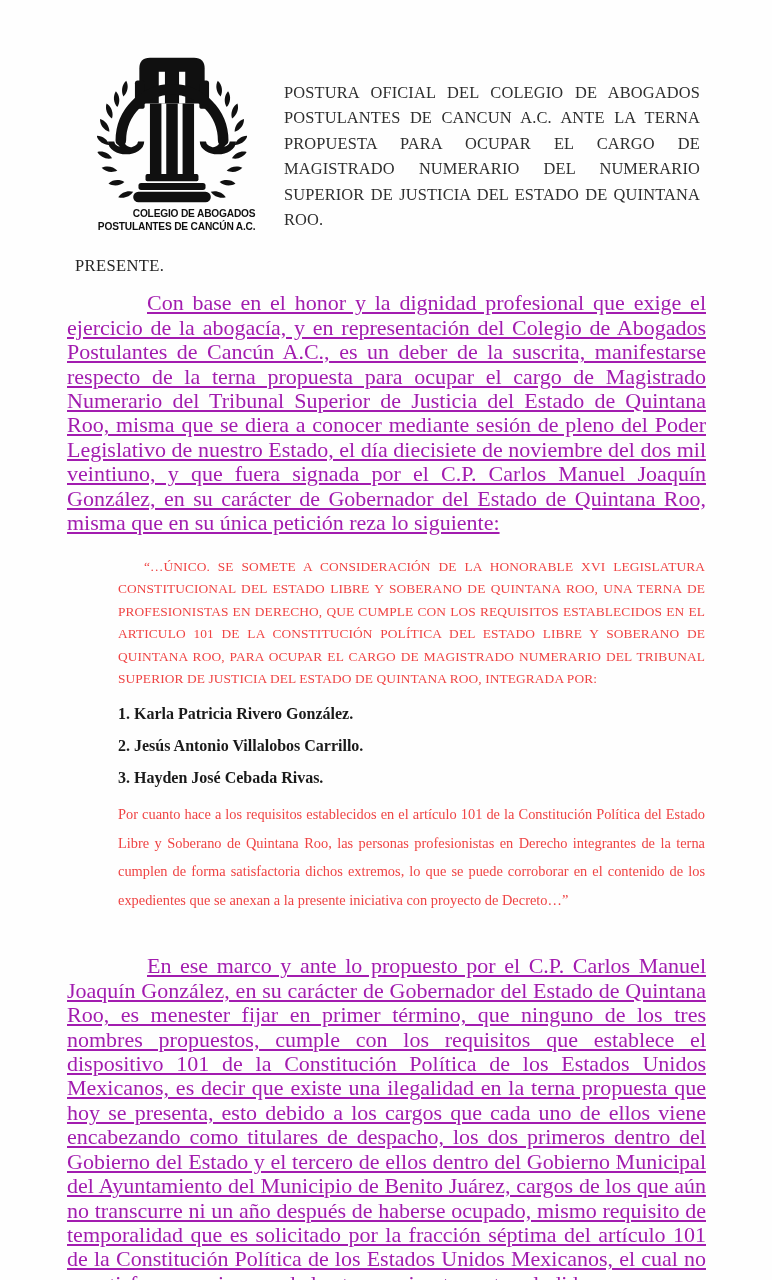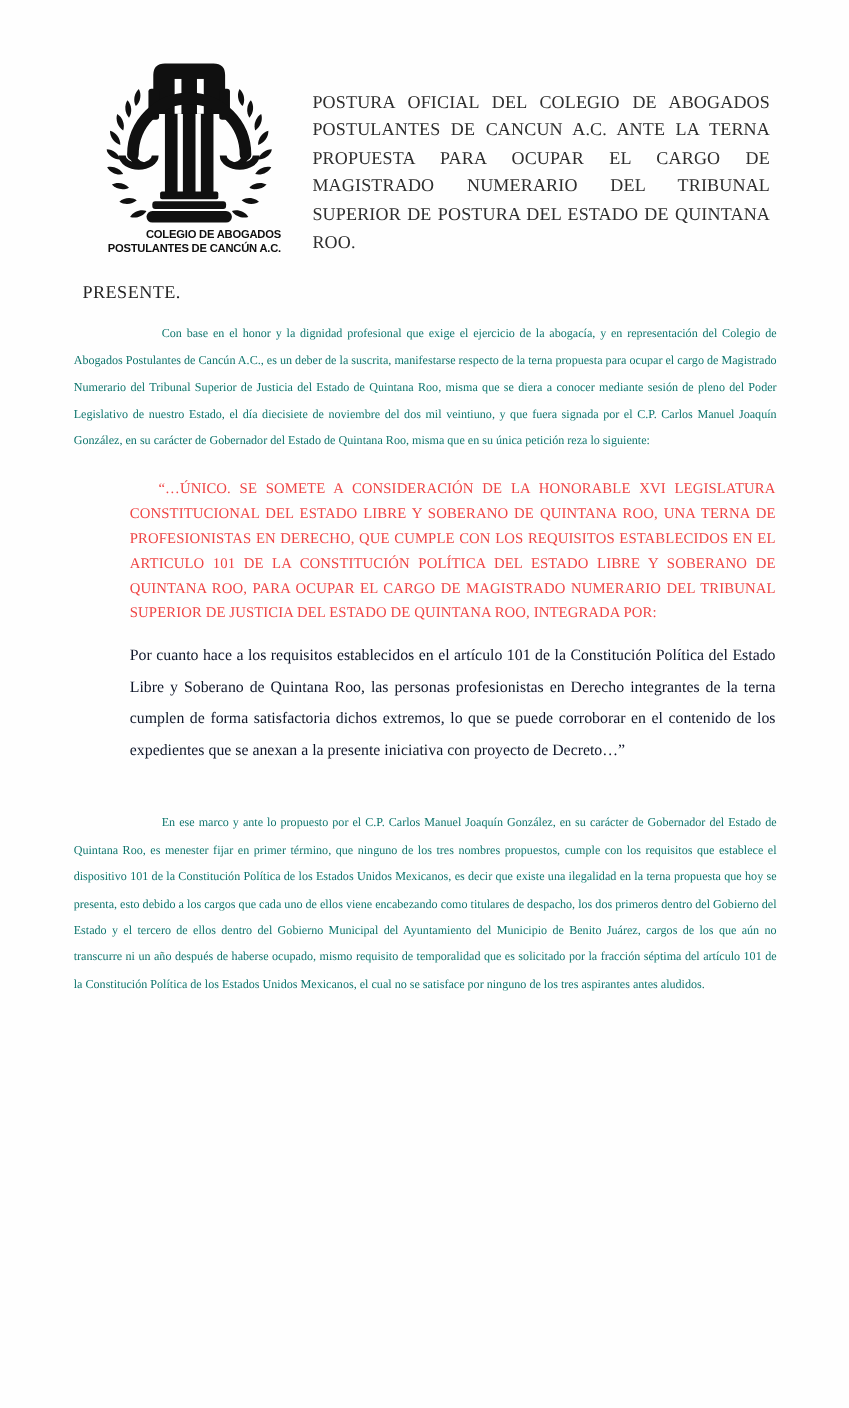--- a/index.html
+++ b/index.html
@@ -36,26 +36,27 @@
     color: #2e2e2e;
   }
   .body-block { padding: 0 66px 0 67px; }
   .salutation {
     margin: 24px 0 0 8px;
     font-size: 16.5px;
     letter-spacing: 0.4px;
     color: #242424;
   }
   .para {
-    font-size: 11px;
+    font-size: 22px;
     line-height: 24.4px;
     text-align: justify;
     text-indent: 80px;
-    color: #0f766e;
+    color: #a21caf;
     margin: 0;
+    text-decoration: underline;
   }
   .para-intro { margin-top: 15px; }
   .quote-intro {
     margin: 20px 1px 0 51px;
     font-size: 13.4px;
     line-height: 22.6px;
     text-align: justify;
     text-indent: 26px;
     letter-spacing: 0.1px;
     color: #ef4444;
@@ -64,21 +65,21 @@
     margin: 14px 0 0 51px;
     font-size: 16px;
     font-weight: bold;
     color: #1a1a1a;
   }
   .quote-closing {
     margin: 13px 1px 0 51px;
     font-size: 14.4px;
     line-height: 28.6px;
     text-align: justify;
-    color: #0f172a;
+    color: #ef4444;
   }
   .para-argument { margin-top: 40px; }
 </style>
 </head>
 <body>
 
 <div class="page">
 
   <div class="header">
 
@@ -121,31 +122,36 @@
 
         <path d="M16 99 a 17 11 0 0 0 34 0" fill="none" stroke="#101010" stroke-width="7"></path>
         <path d="M120 99 a 17 11 0 0 0 34 0" fill="none" stroke="#101010" stroke-width="7"></path>
       </svg>
       <div class="logo-caption">
         <div>COLEGIO DE ABOGADOS</div>
         <div>POSTULANTES DE CANCÚN A.C.</div>
       </div>
     </div>
 
-    <div class="title-block">POSTURA OFICIAL DEL COLEGIO DE ABOGADOS POSTULANTES DE CANCUN A.C. ANTE LA TERNA PROPUESTA PARA OCUPAR EL CARGO DE MAGISTRADO NUMERARIO DEL TRIBUNAL SUPERIOR DE POSTURA DEL ESTADO DE QUINTANA ROO.</div>
+    <div class="title-block">POSTURA OFICIAL DEL COLEGIO DE ABOGADOS POSTULANTES DE CANCUN A.C. ANTE LA TERNA PROPUESTA PARA OCUPAR EL CARGO DE MAGISTRADO NUMERARIO DEL NUMERARIO SUPERIOR DE JUSTICIA DEL ESTADO DE QUINTANA ROO.</div>
   </div>
 
   <div class="body-block">
 
     <div class="salutation">PRESENTE.</div>
 
     <p class="para para-intro">Con base en el honor y la dignidad profesional que exige el ejercicio de la abogacía, y en representación del Colegio de Abogados Postulantes de Cancún A.C., es un deber de la suscrita, manifestarse respecto de la terna propuesta para ocupar el cargo de Magistrado Numerario del Tribunal Superior de Justicia del Estado de Quintana Roo, misma que se diera a conocer mediante sesión de pleno del Poder Legislativo de nuestro Estado, el día diecisiete de noviembre del dos mil veintiuno, y que fuera signada por el C.P. Carlos Manuel Joaquín González, en su carácter de Gobernador del Estado de Quintana Roo, misma que en su única petición reza lo siguiente:</p>
 
     <div class="quote-intro">“…ÚNICO. SE SOMETE A CONSIDERACIÓN DE LA HONORABLE XVI LEGISLATURA CONSTITUCIONAL DEL ESTADO LIBRE Y SOBERANO DE QUINTANA ROO, UNA TERNA DE PROFESIONISTAS EN DERECHO, QUE CUMPLE CON LOS REQUISITOS ESTABLECIDOS EN EL ARTICULO 101 DE LA CONSTITUCIÓN POLÍTICA DEL ESTADO LIBRE Y SOBERANO DE QUINTANA ROO, PARA OCUPAR EL CARGO DE MAGISTRADO NUMERARIO DEL TRIBUNAL SUPERIOR DE JUSTICIA DEL ESTADO DE QUINTANA ROO, INTEGRADA POR:</div>
 
+    <div>
+      <div class="candidate">1. Karla Patricia Rivero González.</div>
+      <div class="candidate">2. Jesús Antonio Villalobos Carrillo.</div>
+      <div class="candidate">3. Hayden José Cebada Rivas.</div>
+    </div>
 
     <div class="quote-closing">Por cuanto hace a los requisitos establecidos en el artículo 101 de la Constitución Política del Estado Libre y Soberano de Quintana Roo, las personas profesionistas en Derecho integrantes de la terna cumplen de forma satisfactoria dichos extremos, lo que se puede corroborar en el contenido de los expedientes que se anexan a la presente iniciativa con proyecto de Decreto…”</div>
 
     <p class="para para-argument">En ese marco y ante lo propuesto por el C.P. Carlos Manuel Joaquín González, en su carácter de Gobernador del Estado de Quintana Roo, es menester fijar en primer término, que ninguno de los tres nombres propuestos, cumple con los requisitos que establece el dispositivo 101 de la Constitución Política de los Estados Unidos Mexicanos, es decir que existe una ilegalidad en la terna propuesta que hoy se presenta, esto debido a los cargos que cada uno de ellos viene encabezando como titulares de despacho, los dos primeros dentro del Gobierno del Estado y el tercero de ellos dentro del Gobierno Municipal del Ayuntamiento del Municipio de Benito Juárez, cargos de los que aún no transcurre ni un año después de haberse ocupado, mismo requisito de temporalidad que es solicitado por la fracción séptima del artículo 101 de la Constitución Política de los Estados Unidos Mexicanos, el cual no se satisface por ninguno de los tres aspirantes antes aludidos.</p>
 
   </div>
 
 </div>
 
 </body></html>

